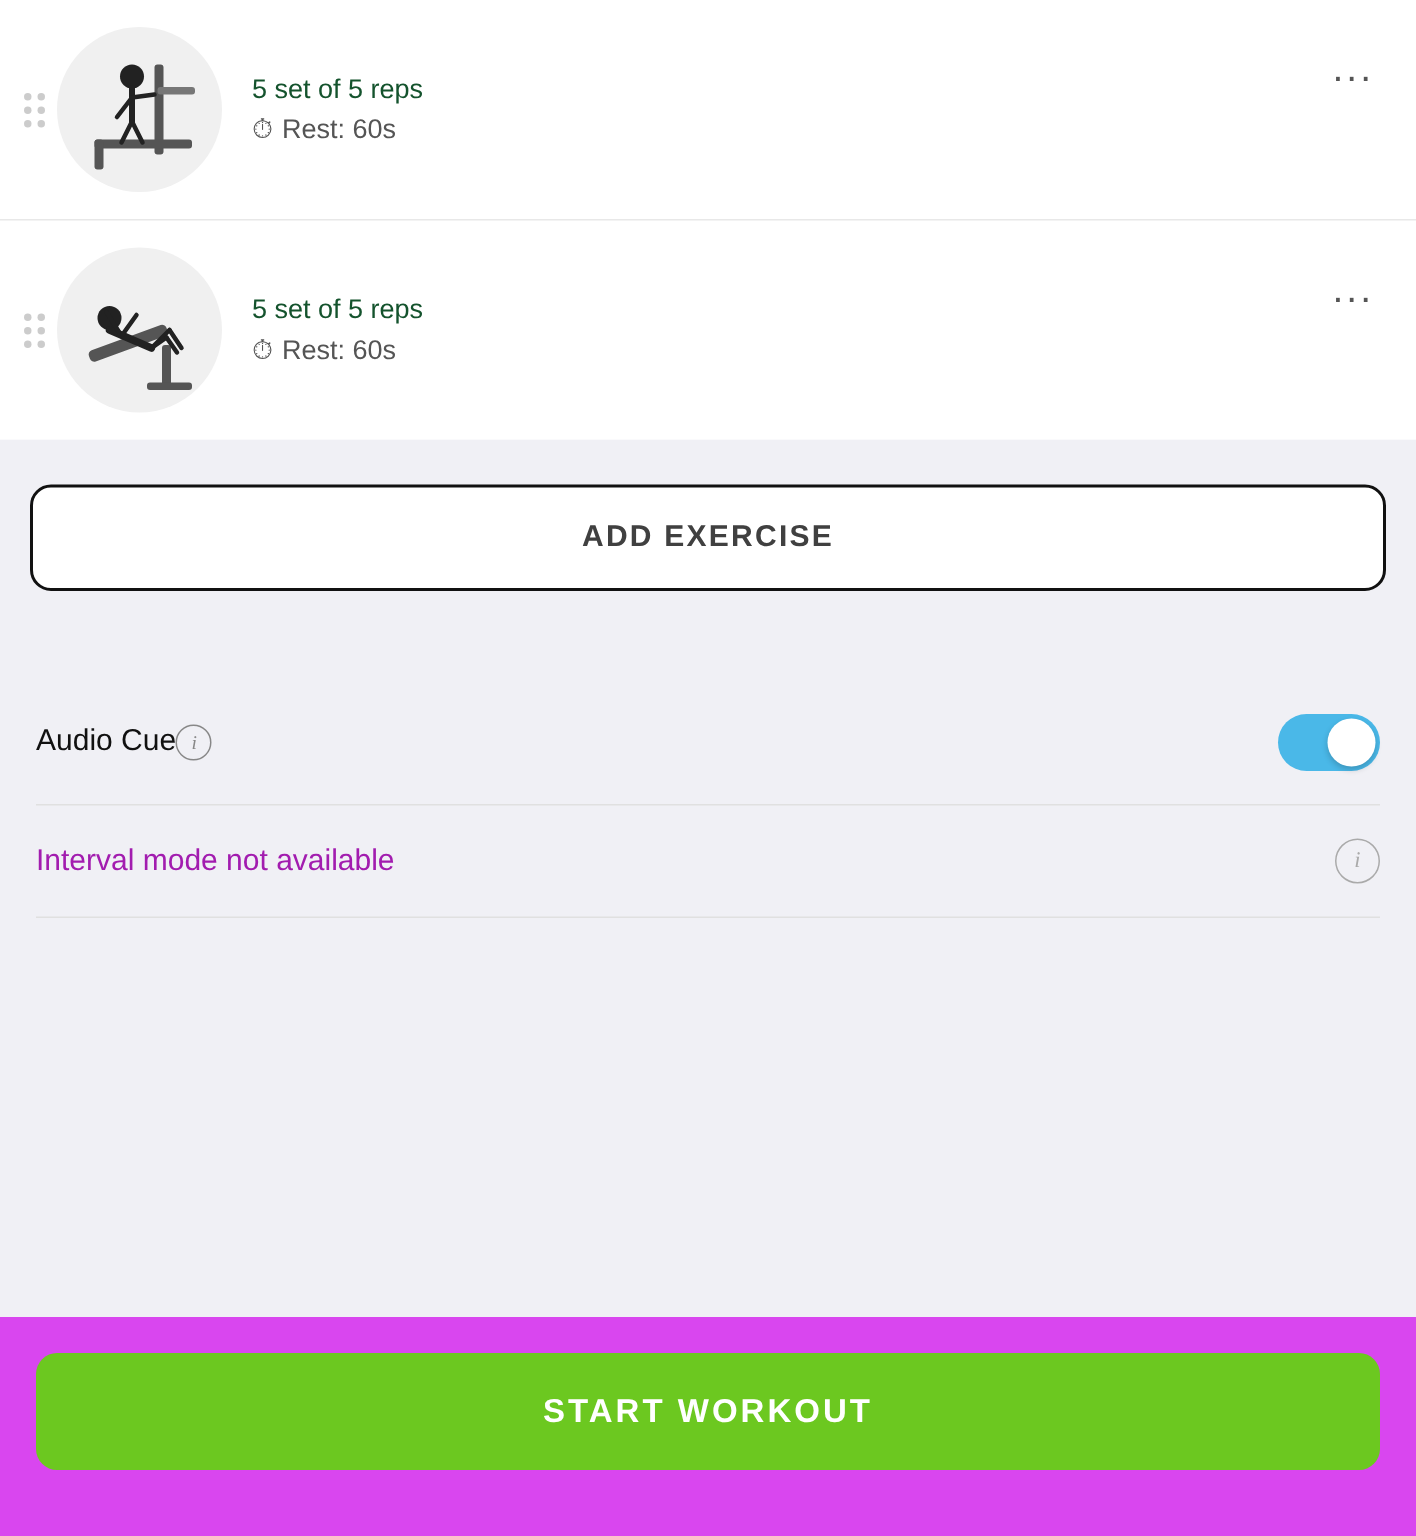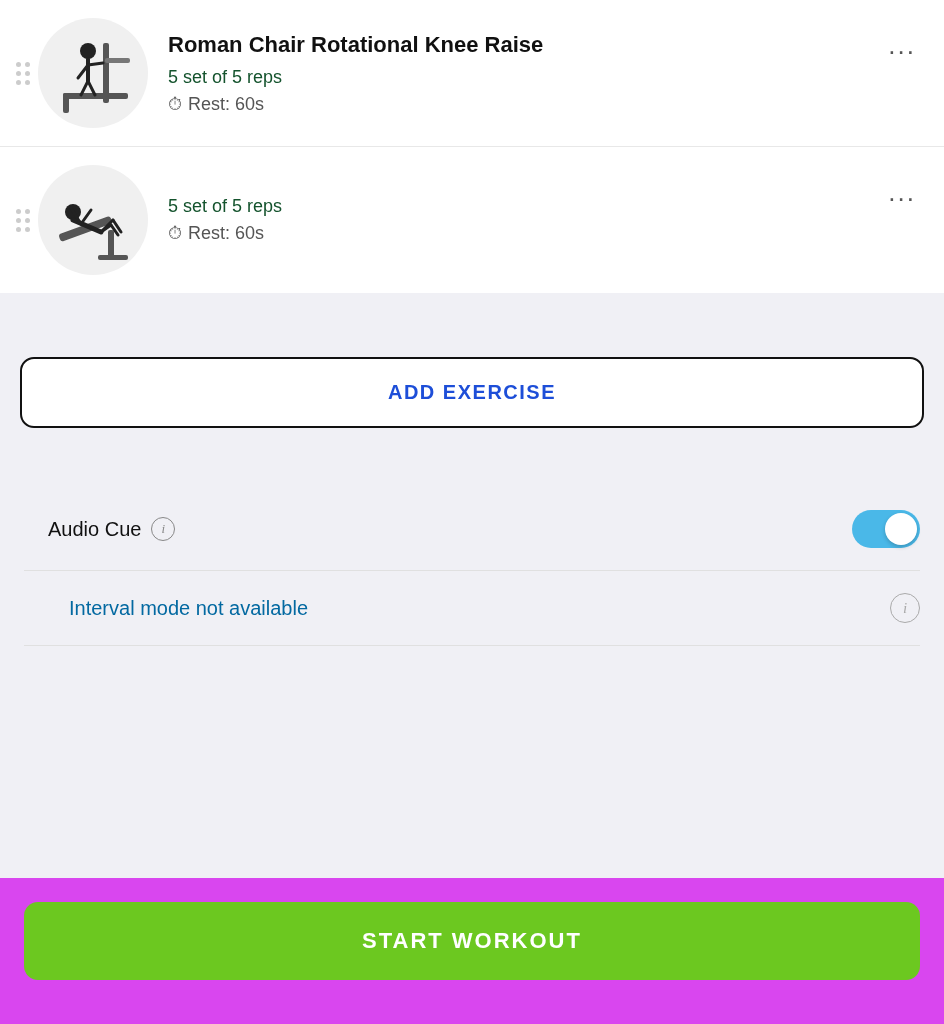--- a/index.html
+++ b/index.html
@@ -112,43 +112,39 @@
       width: 100%;
       background: #fff;
       border: 2px solid #111;
       border-radius: 14px;
       padding: 22px;
       font-size: 20px;
       font-weight: 800;
       letter-spacing: 1.5px;
       text-transform: uppercase;
       cursor: pointer;
-      color: #1d4ed8;
-      margin-top: 34px;
+      color: #404040;
     }
 
     .settings-section {
       background: #f0f0f5;
       flex: 1;
       padding: 30px 24px 0 24px;
     }
 
     .setting-row {
       display: flex;
       align-items: center;
       justify-content: space-between;
       padding: 22px 0;
       border-bottom: 1px solid #e0e0e0;
     }
 
     .setting-label-group {
       display: flex;
-      align-items: center;
-      gap: 10px;
-      margin-left: 24px;
     }
 
     .setting-label {
       font-size: 20px;
       color: #111;
       font-weight: 400;
     }
 
     .info-icon {
       width: 24px;
@@ -201,22 +197,21 @@
       justify-content: center;
       font-size: 15px;
       color: #aaa;
       font-style: italic;
       font-family: Georgia, serif;
       cursor: pointer;
     }
 
     .interval-label {
       font-size: 20px;
-      color: #0369a1;
-      margin-left: 45px;
+      color: #a21caf;
     }
 
     .start-workout-btn {
       display: block;
       width: calc(100% - 48px);
       margin: 24px 24px;
       background: #6cc820;
       border: none;
       border-radius: 14px;
       padding: 26px;
@@ -266,21 +261,20 @@
         <circle cx="45" cy="28" r="8" fill="#222"></circle>
         <line x1="45" y1="36" x2="45" y2="58" stroke="#222" stroke-width="4" stroke-linecap="round"></line>
         <line x1="45" y1="42" x2="35" y2="55" stroke="#222" stroke-width="3" stroke-linecap="round"></line>
         <line x1="45" y1="42" x2="60" y2="40" stroke="#222" stroke-width="3" stroke-linecap="round"></line>
         <line x1="45" y1="58" x2="38" y2="72" stroke="#222" stroke-width="3" stroke-linecap="round"></line>
         <line x1="45" y1="58" x2="52" y2="72" stroke="#222" stroke-width="3" stroke-linecap="round"></line>
       </svg>
     </div>
 
     <div class="exercise-info">
-      <div class="exercise-name">Roman Chair Rotational Knee Raise</div>
       <div class="exercise-sets">5 set of 5 reps</div>
       <div class="exercise-rest">
         <span class="rest-icon">⏱</span>
         <span>Rest: 60s</span>
       </div>
     </div>
 
     <div class="more-button">...</div>
   </div>
 

